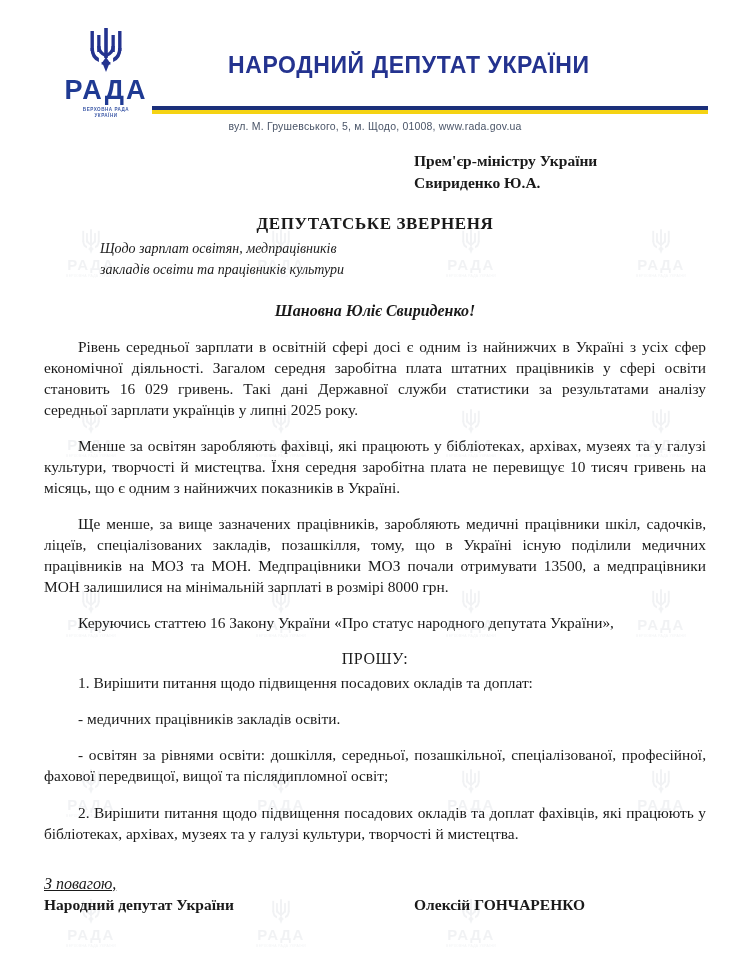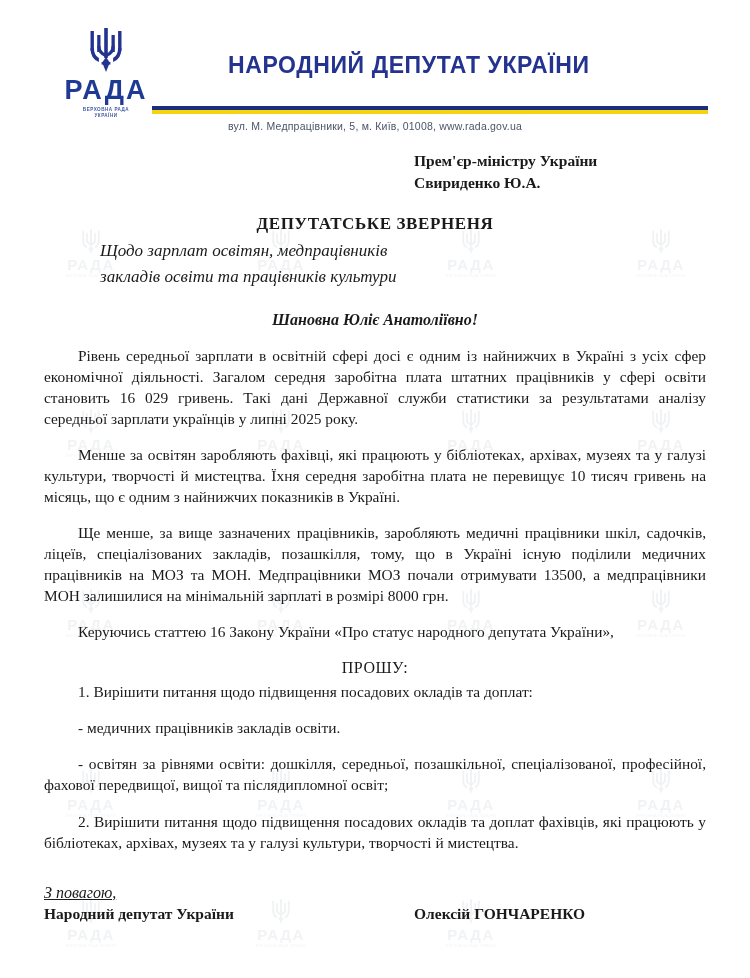--- a/index.html
+++ b/index.html
@@ -155,21 +155,21 @@
     margin-top: 20px;
     text-align: center;
     font-weight: 700;
     font-size: 17px;
     letter-spacing: 0.6px;
   }
   .subject {
     margin-top: 4px;
     padding-left: 56px;
     font-style: italic;
-    font-size: 17px;
+    font-size: 14px;
     line-height: 1.5;
   }
   .salutation {
     margin-top: 22px;
     text-align: center;
     font-weight: 700;
     font-style: italic;
     font-size: 16px;
   }
 
@@ -595,38 +595,38 @@
         </div>
       </div>
 
       <div class="header-title">НАРОДНИЙ ДЕПУТАТ УКРАЇНИ</div>
 
       <div class="flagbar">
         <div class="bar-blue"></div>
         <div class="bar-yellow"></div>
       </div>
 
-      <div class="address">вул. М. Медпрацівники, 5, м. Київ, 01008,  www.rada.gov.ua</div>
+      <div class="address">вул. М. Грушевського, 5, м. Щодо, 01008,  www.rada.gov.ua</div>
     </div>
 
     <div class="doc-body">
 
       <div class="addressee">
         <div>Прем'єр-міністру України</div>
         <div>Свириденко Ю.А.</div>
       </div>
 
       <div class="doc-title">ДЕПУТАТСЬКЕ ЗВЕРНЕНЯ</div>
 
       <div class="subject">
         <div>Щодо зарплат освітян, медпрацівників</div>
         <div>закладів освіти та працівників культури</div>
       </div>
 
-      <div class="salutation">Шановна Юліє Анатоліївно!</div>
+      <div class="salutation">Шановна Юліє Свириденко!</div>
 
       <p class="para first">Рівень середньої зарплати в освітній сфері досі є одним із найнижчих в Україні з усіх сфер економічної діяльності. Загалом середня заробітна плата штатних працівників у сфері освіти становить 16 029 гривень. Такі дані Державної служби статистики за результатами аналізу середньої зарплати українців у липні 2025 року.</p>
       <p class="para">Менше за освітян заробляють фахівці, які працюють у бібліотеках, архівах, музеях та у галузі культури, творчості й мистецтва. Їхня середня заробітна плата не перевищує 10 тисяч гривень на місяць, що є одним з найнижчих показників в Україні.</p>
       <p class="para">Ще менше, за вище зазначених працівників, заробляють медичні працівники шкіл, садочків, ліцеїв, спеціалізованих закладів, позашкілля, тому, що в Україні існую поділили медичних працівників на МОЗ та МОН. Медпрацівники МОЗ почали отримувати 13500, а медпрацівники МОН залишилися на мінімальній зарплаті в розмірі 8000 грн.</p>
       <p class="para">Керуючись статтею 16 Закону України «Про статус народного депутата України»,</p>
 
       <div class="prosu">ПРОШУ:</div>
 
       <p class="item">1. Вирішити питання щодо підвищення посадових окладів та доплат:</p>
       <p class="item">- медичних працівників закладів освіти.</p>

